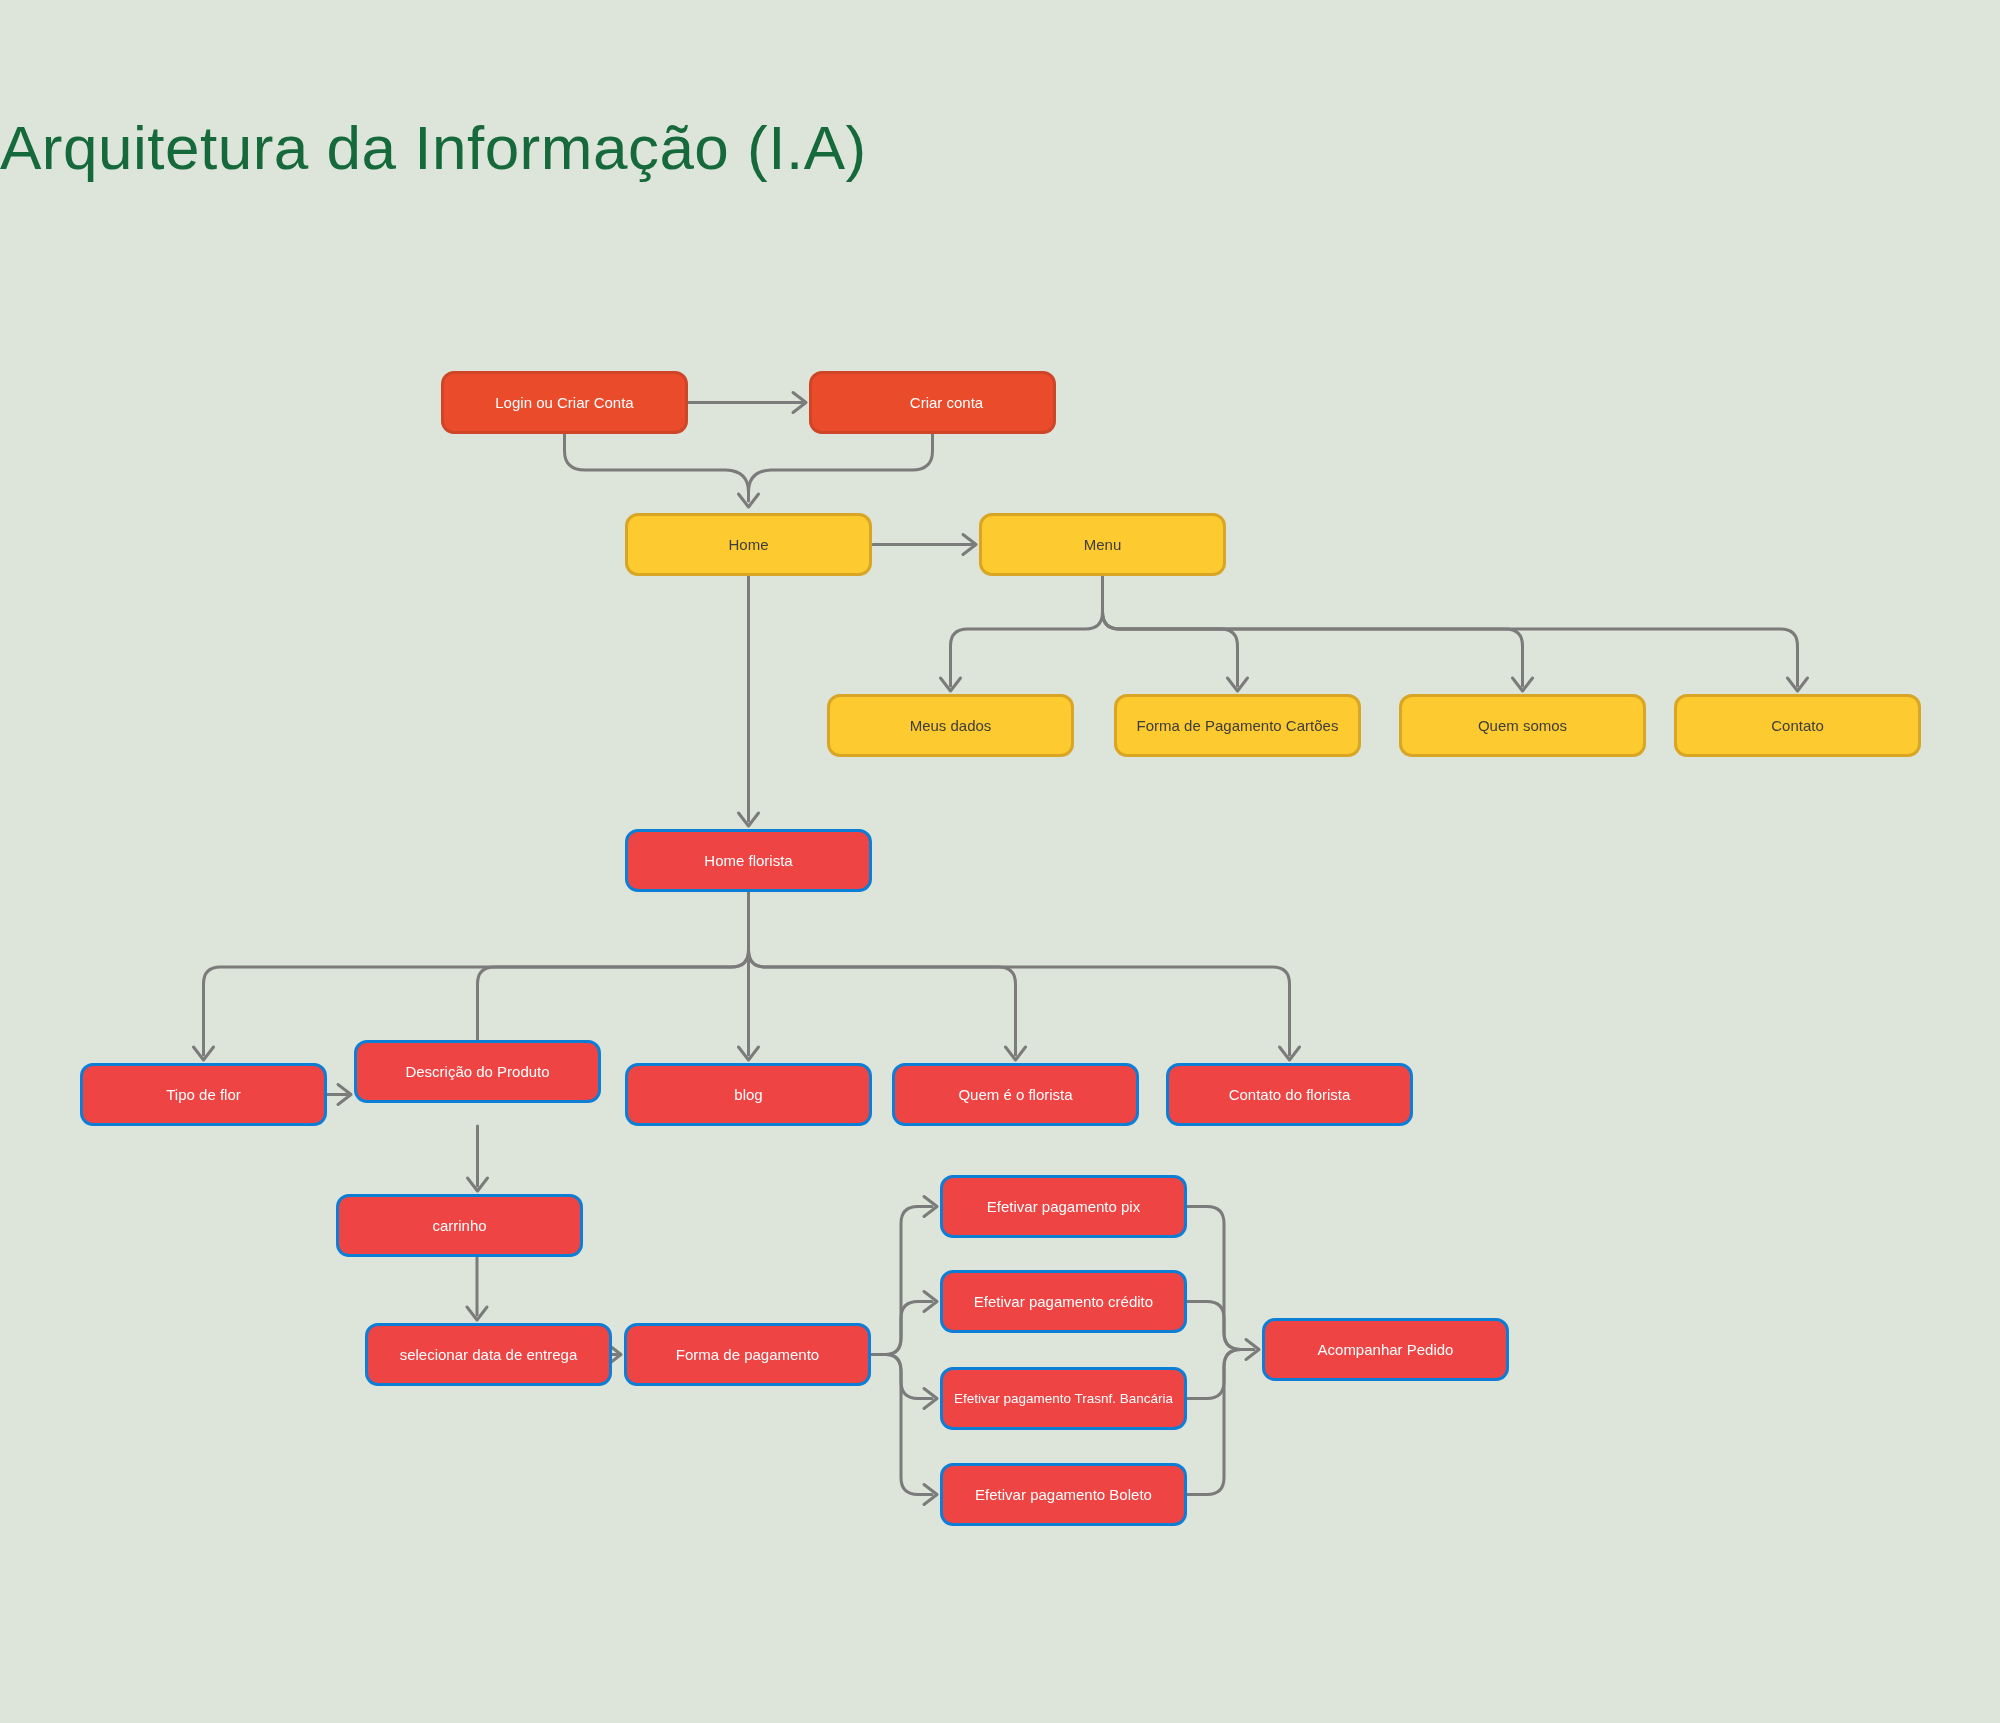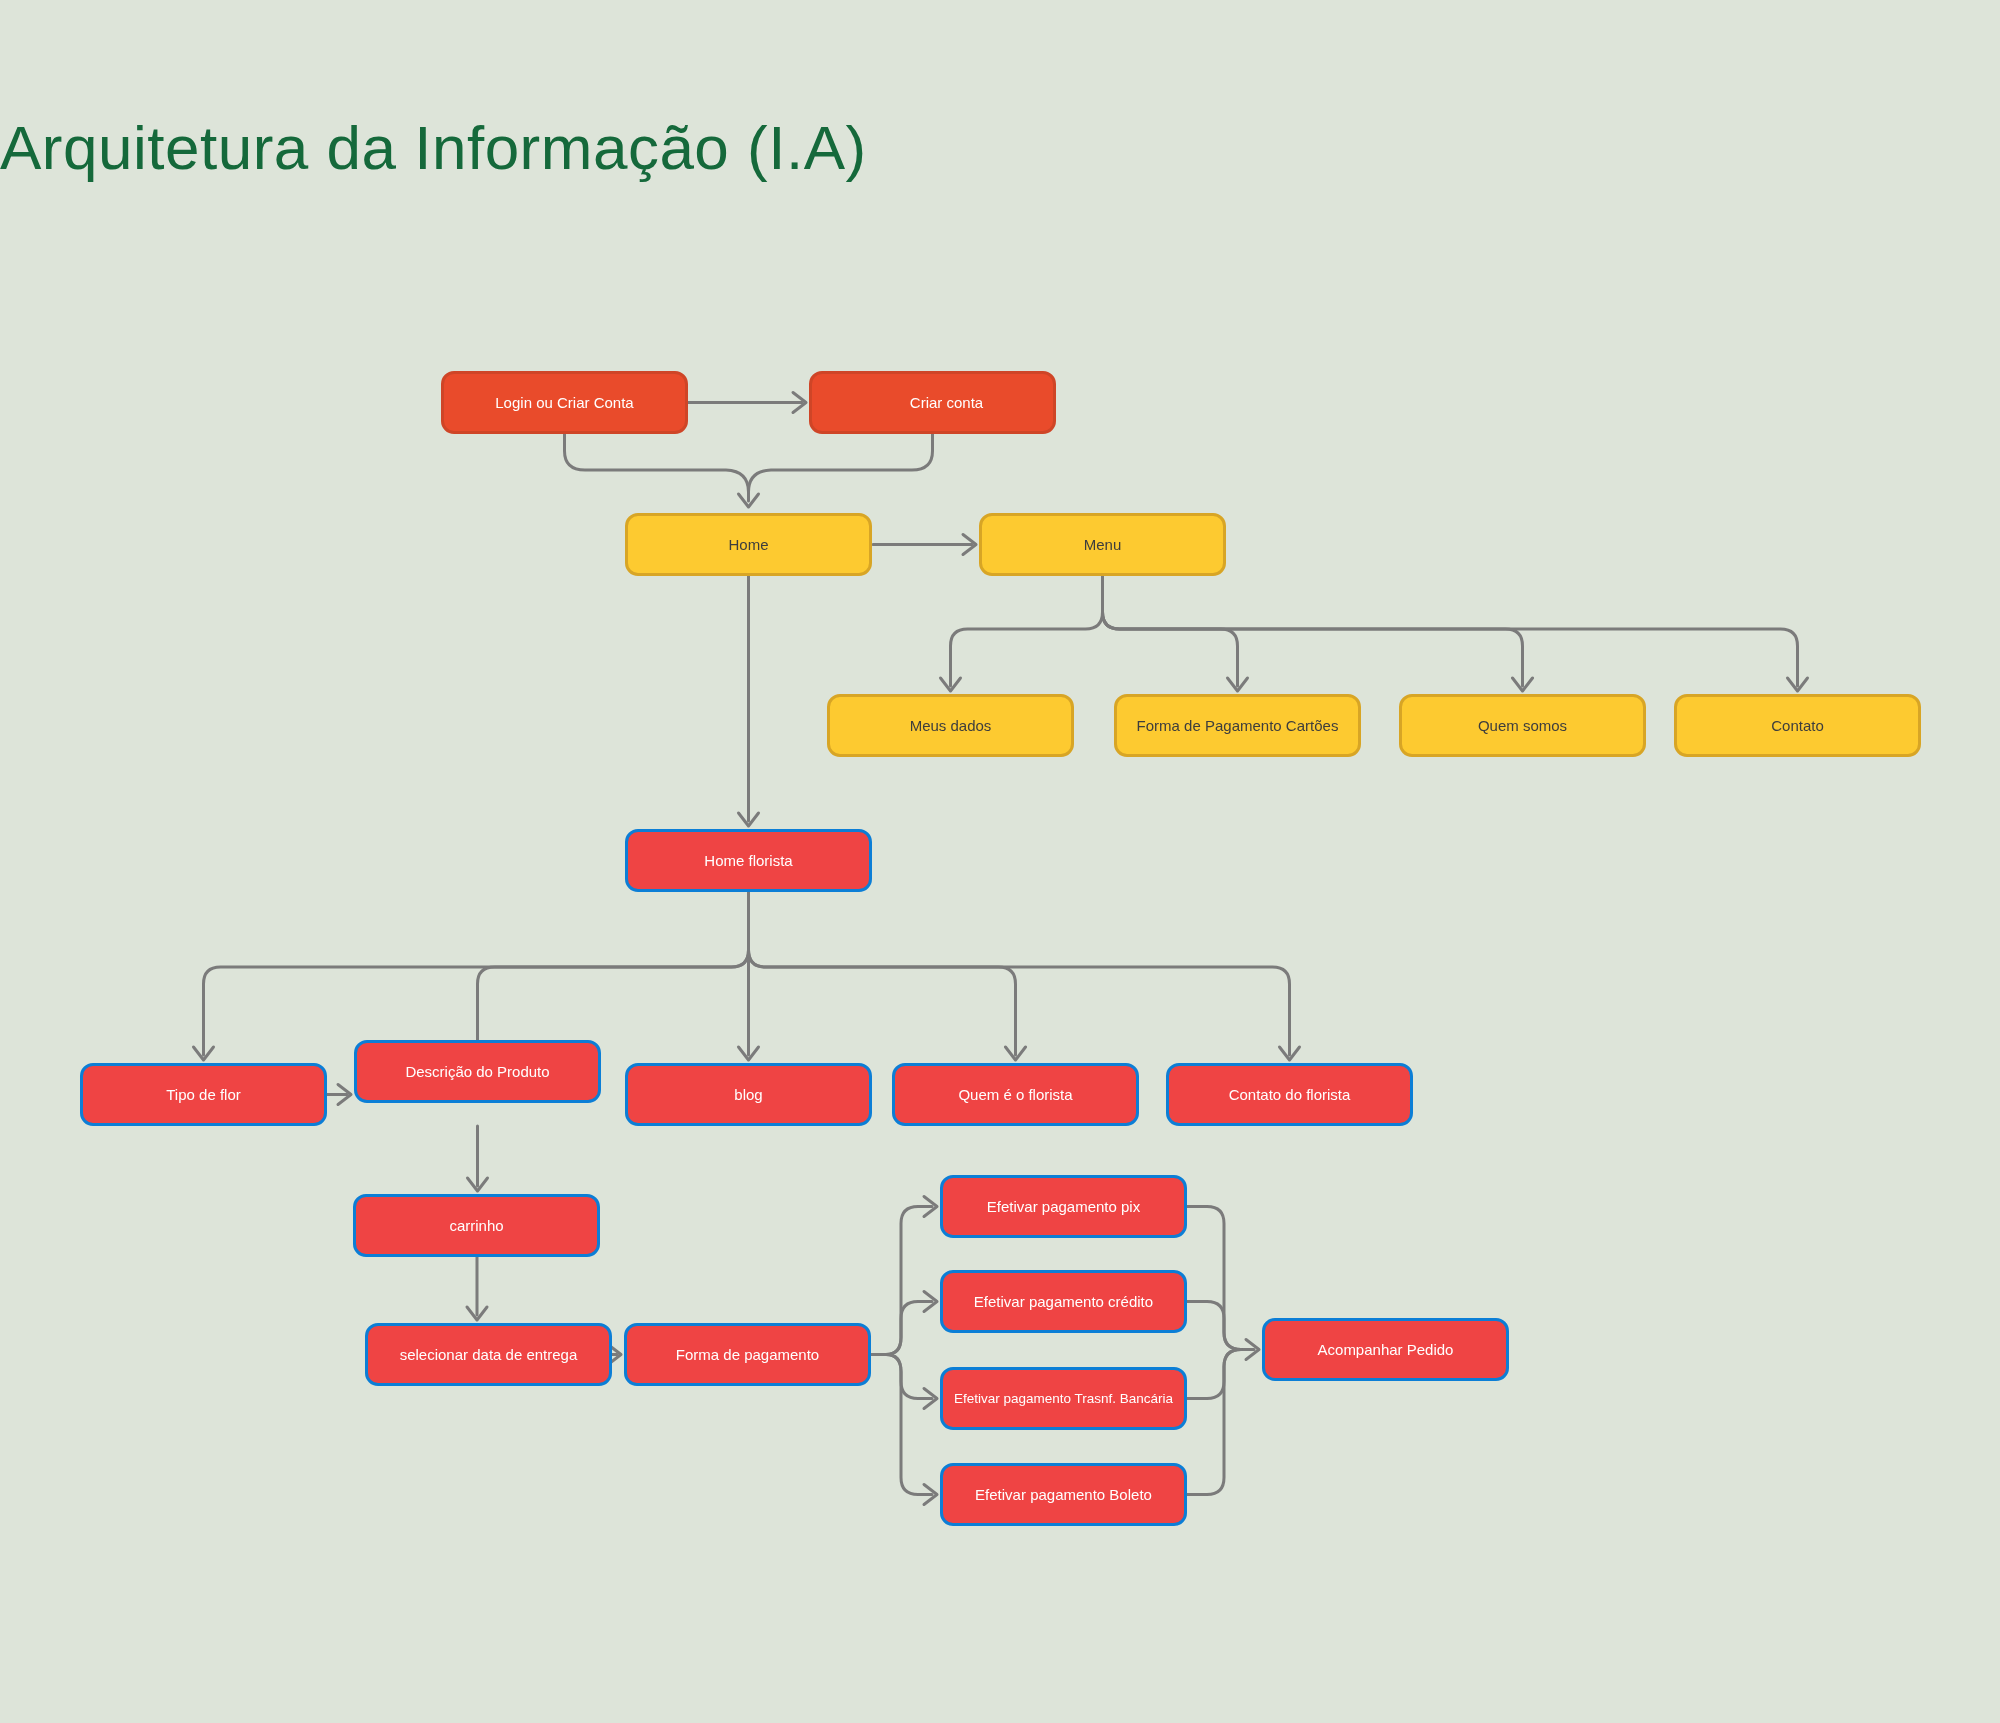--- a/index.html
+++ b/index.html
@@ -60,21 +60,21 @@
   #n-meus-dados        { left: 827px;  top: 694px; }
   #n-pagamento-cartoes { left: 1114px; top: 694px; }
   #n-quem-somos        { left: 1399px; top: 694px; }
   #n-contato           { left: 1674px; top: 694px; }
   #n-home-florista     { left: 625px;  top: 829px; }
   #n-tipo-flor         { left: 80px;   top: 1063px; }
   #n-descricao-produto { left: 354px;  top: 1040px; }
   #n-blog              { left: 625px;  top: 1063px; }
   #n-quem-florista     { left: 892px;  top: 1063px; }
   #n-contato-florista  { left: 1166px; top: 1063px; }
-  #n-carrinho          { left: 353px;  top: 1194px; }
+  #n-carrinho          { left: 336px;  top: 1194px; }
   #n-data-entrega      { left: 353px;  top: 1323px; margin-left: 12px; }
   #n-forma-pagamento   { left: 624px;  top: 1323px; }
   #n-pag-pix           { left: 940px;  top: 1175px; }
   #n-pag-credito       { left: 940px;  top: 1270px; }
   #n-pag-transf        { left: 940px;  top: 1367px; }
   #n-pag-boleto        { left: 940px;  top: 1463px; }
   #n-acompanhar        { left: 1262px; top: 1318px; }
 </style>
 </head>
 <body>

